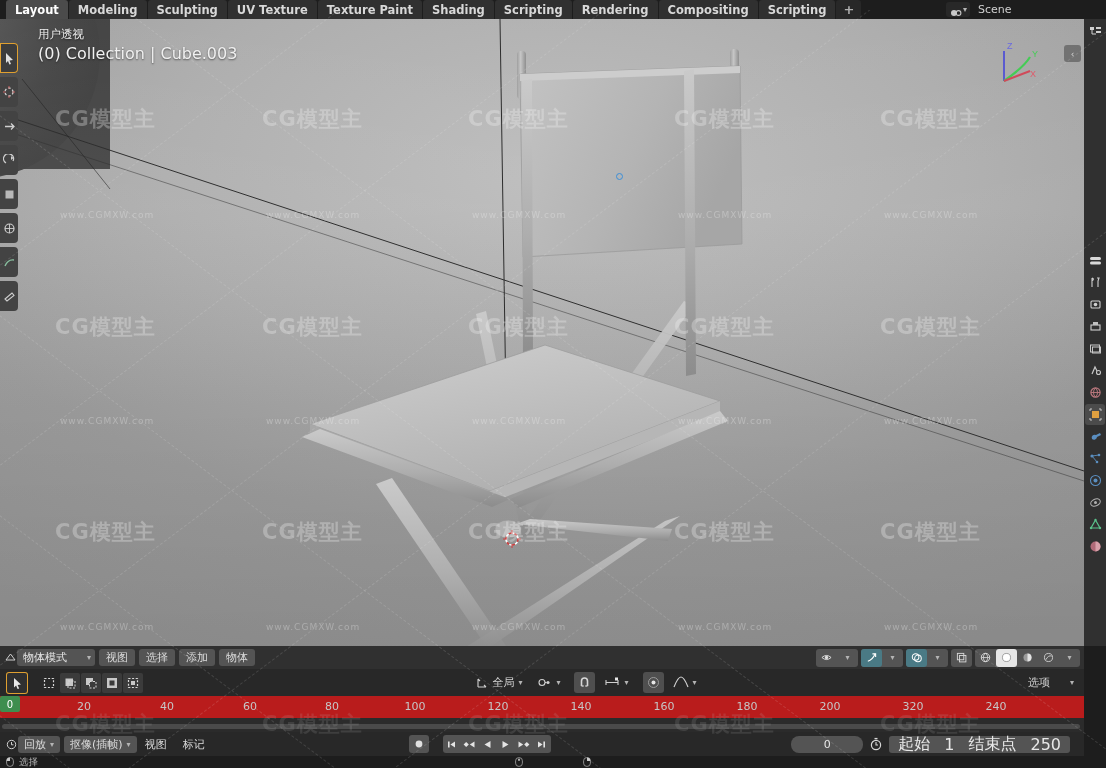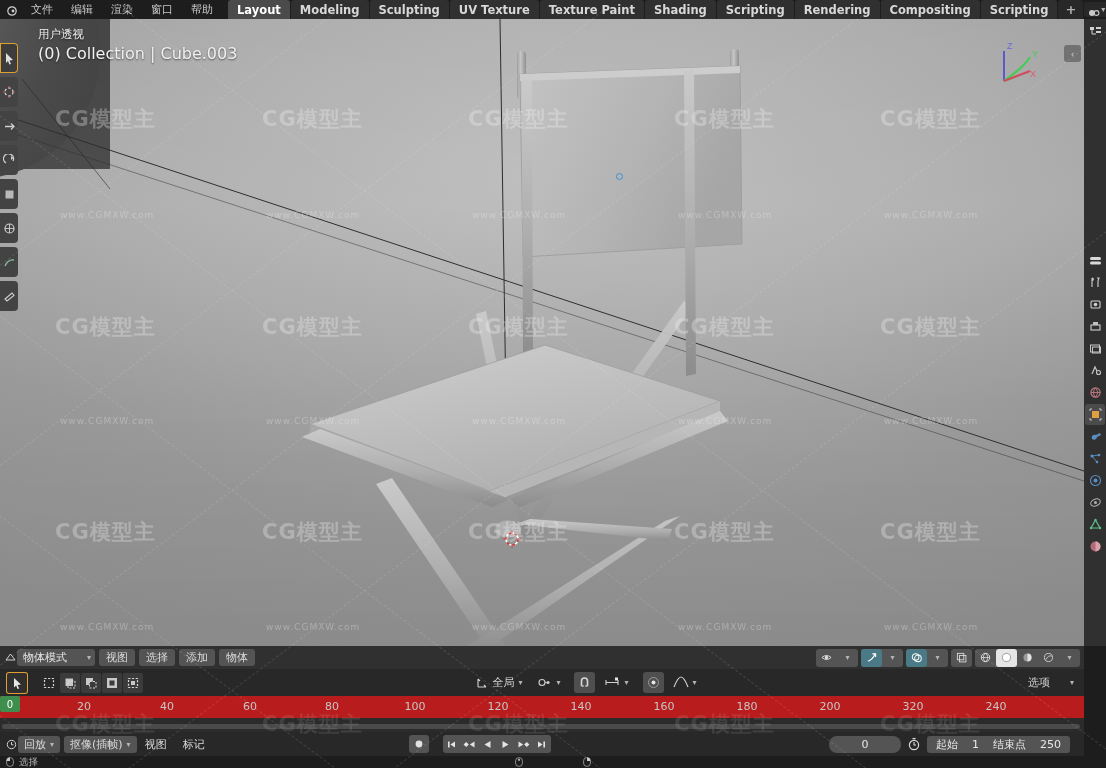--- a/index.html
+++ b/index.html
@@ -121,54 +121,41 @@
     padding:0 6px; border-radius:3px; display:flex; align-items:center; gap:4px; }
   .tlh-plain { color:#dcdcdc; font-size:11px; padding:0 8px; }
   .play-group { display:flex; align-items:center; background:#545454; border-radius:3px;
     height:18px; margin-left:8px; }
   .play-group .pb { width:18px; height:18px; display:flex; align-items:center; justify-content:center; }
   .rec-btn { width:20px; height:18px; background:#545454; border-radius:3px;
     display:flex; align-items:center; justify-content:center; margin-right:6px; }
   .frame-field { background:#545454; height:17px; border-radius:8px; width:72px;
     color:#e8e8e8; font-size:11px; display:flex; align-items:center; justify-content:center; }
   .range-field { background:#545454; height:17px; border-radius:3px;
-    color:#e8e8e8; font-size:11px; display:flex; align-items:center; gap:14px; padding:0 9px; }
+    color:#e8e8e8; font-size:16px; display:flex; align-items:center; gap:14px; padding:0 9px; }
 
   
   .statusbar { position:absolute; left:0; top:756px; width:1106px; height:12px;
     background:#1d1d1d; display:flex; align-items:center; padding:0 6px; }
   .sb-left { display:flex; align-items:center; gap:5px; color:#b4b4b4; font-size:9.5px; }
   .sb-right { margin-left:auto; color:#c0c0c0; font-size:9.5px; white-space:nowrap; }
   .sb-mid { position:absolute; left:50%; transform:translateX(-50%); display:flex; gap:60px; }
 
   
   .chair { position:absolute; left:280px; top:10px; width:520px; height:620px; }
   .origin { position:absolute; left:503px; top:511px; width:16px; height:16px; }
   .obj-dot { position:absolute; left:616px; top:154px; width:7px; height:7px;
     border:1.4px solid #3c8fd8; border-radius:50%; background:transparent; }
 </style>
 </head>
 <body>
 
 <div id="app">
 
   <div class="topbar">
-    <div class="menu-area">
-      <span style="width:16px;height:14px;display:inline-block;margin:0 2px;">
-        <svg width="16" height="14" viewBox="0 0 16 14">
-            <circle cx="8" cy="7" r="4.2" fill="none" stroke="#d0d0d0" stroke-width="1.2"></circle>
-            <circle cx="9" cy="7" r="1.4" fill="#d0d0d0"></circle>
-          </svg>
-      </span>
-      <span class="menu-item">文件</span>
-      <span class="menu-item">编辑</span>
-      <span class="menu-item">渲染</span>
-      <span class="menu-item">窗口</span>
-      <span class="menu-item">帮助</span>
-    </div>
     <div class="tabs">
       <span class="tab active">Layout</span>
       <span class="tab">Modeling</span>
       <span class="tab">Sculpting</span>
       <span class="tab">UV Texture</span>
       <span class="tab">Texture Paint</span>
       <span class="tab">Shading</span>
       <span class="tab">Scripting</span>
       <span class="tab">Rendering</span>
       <span class="tab">Compositing</span>

